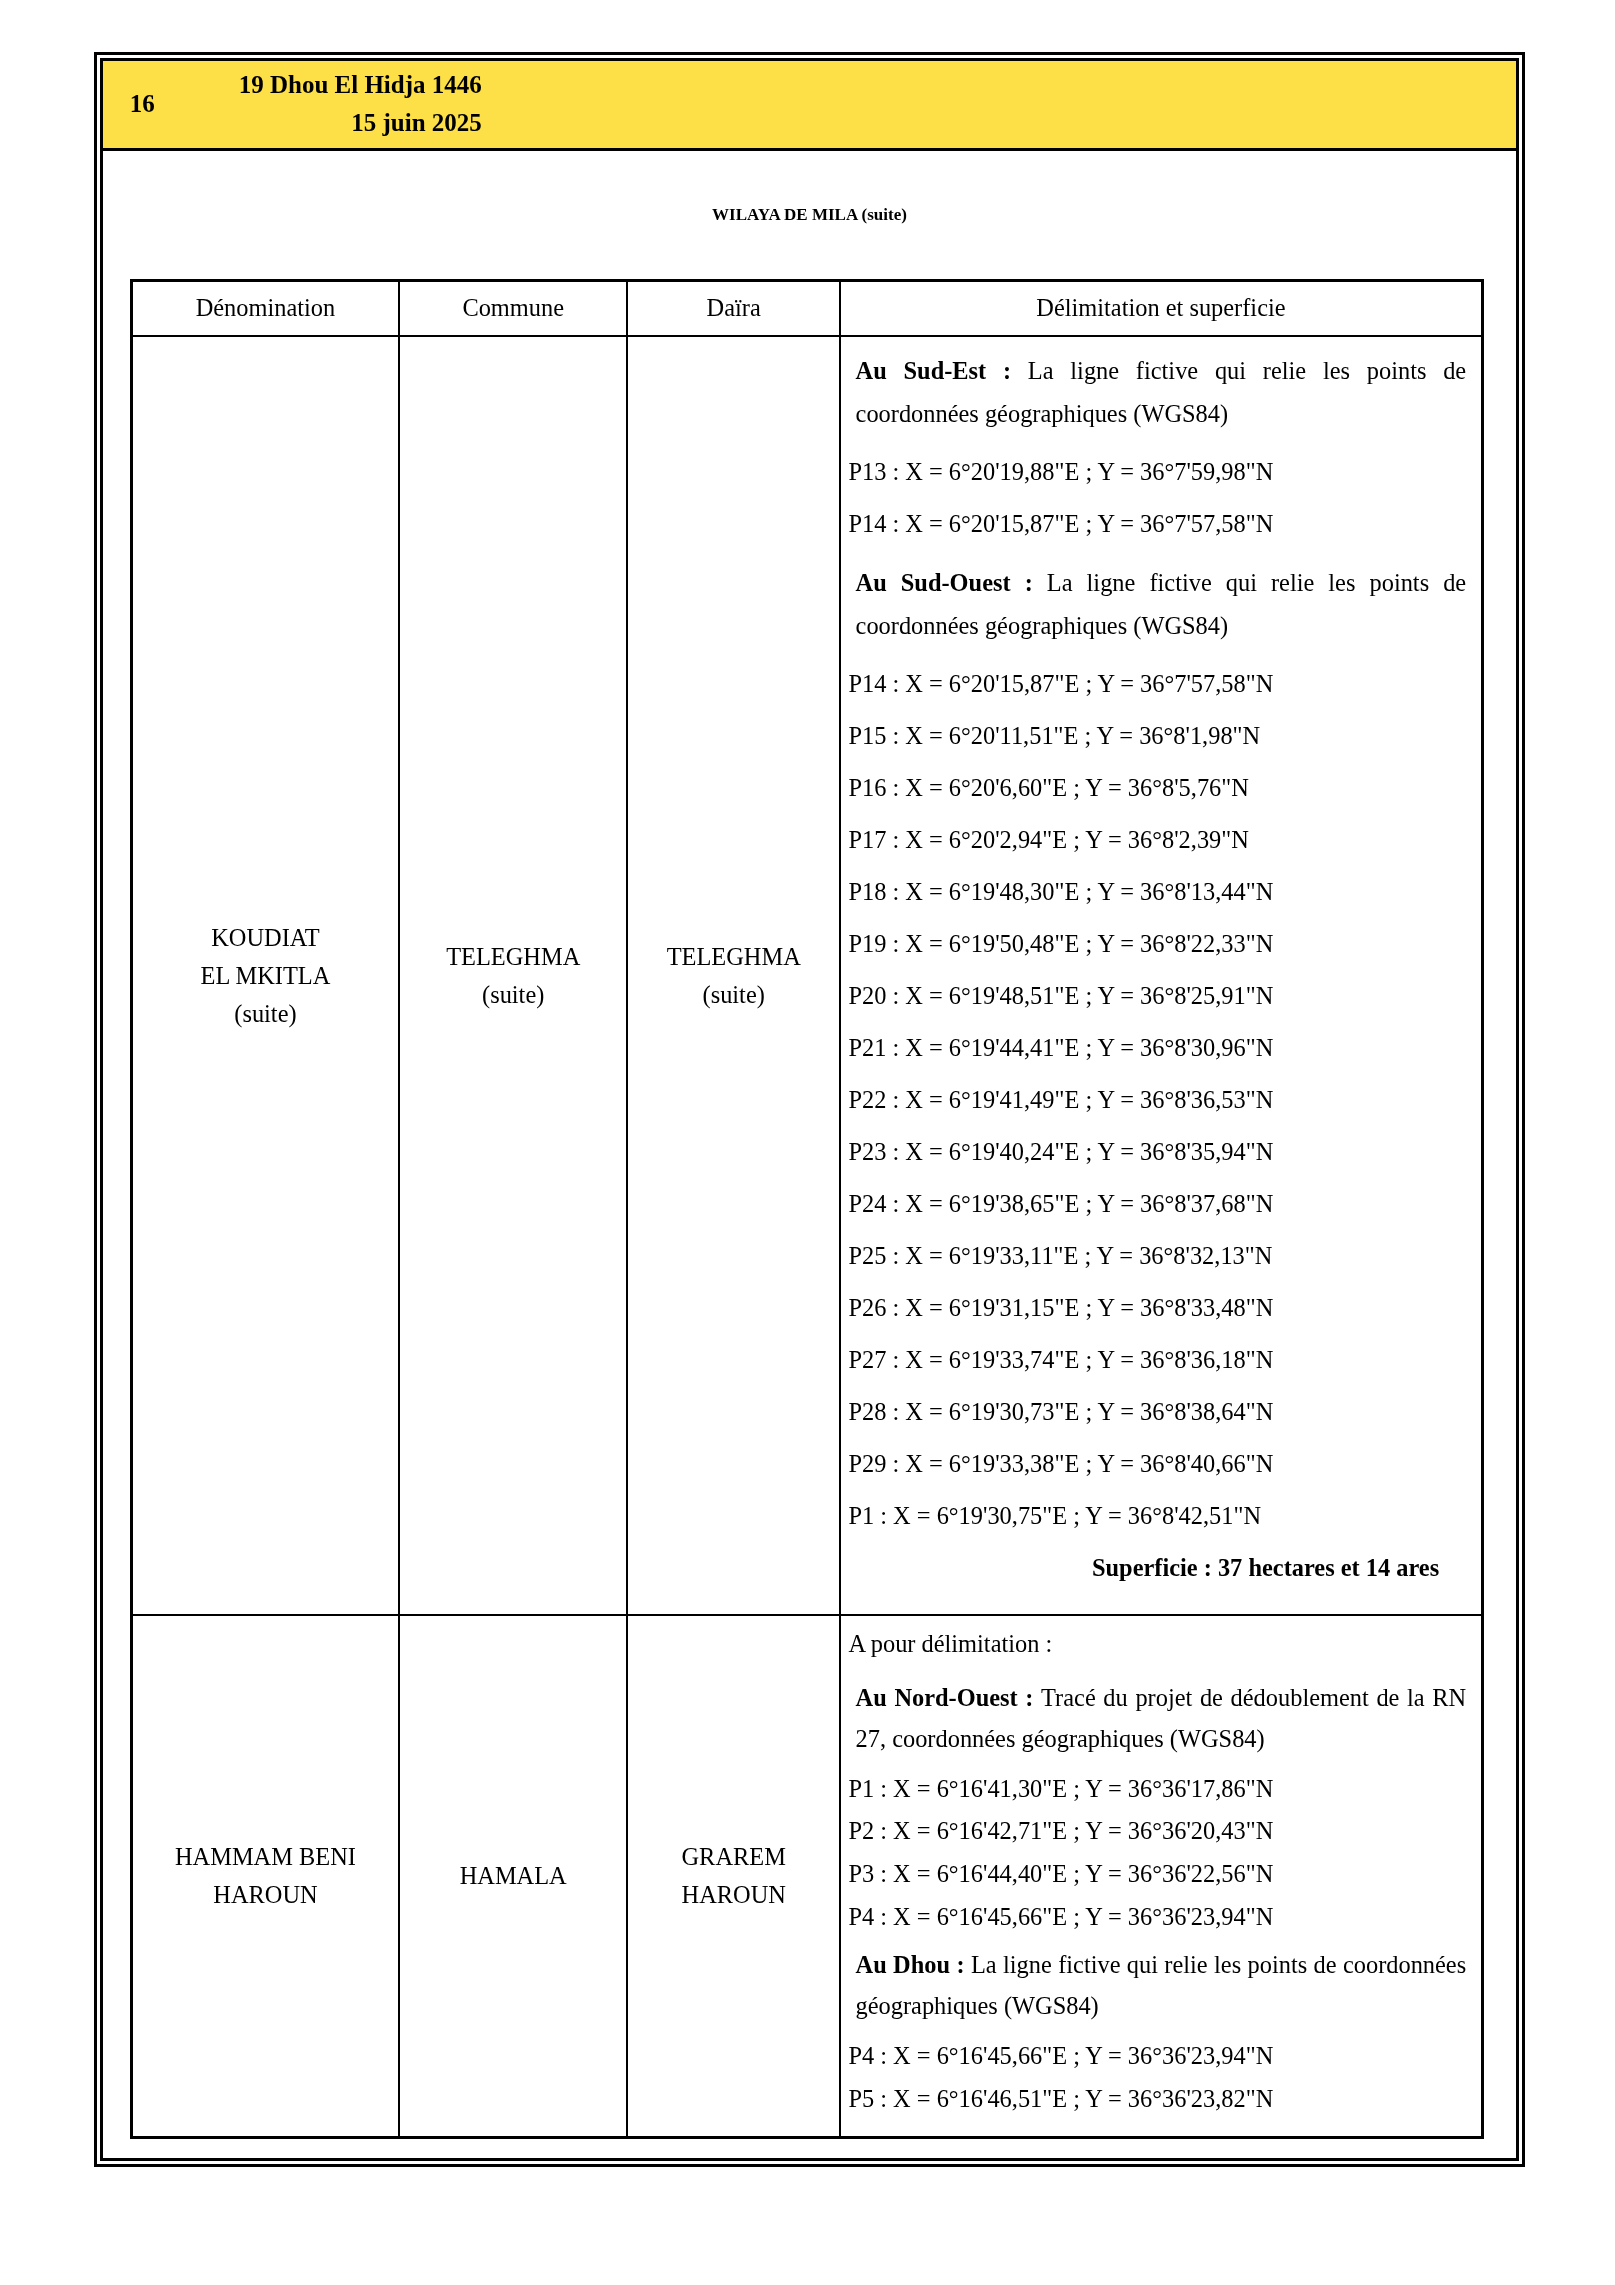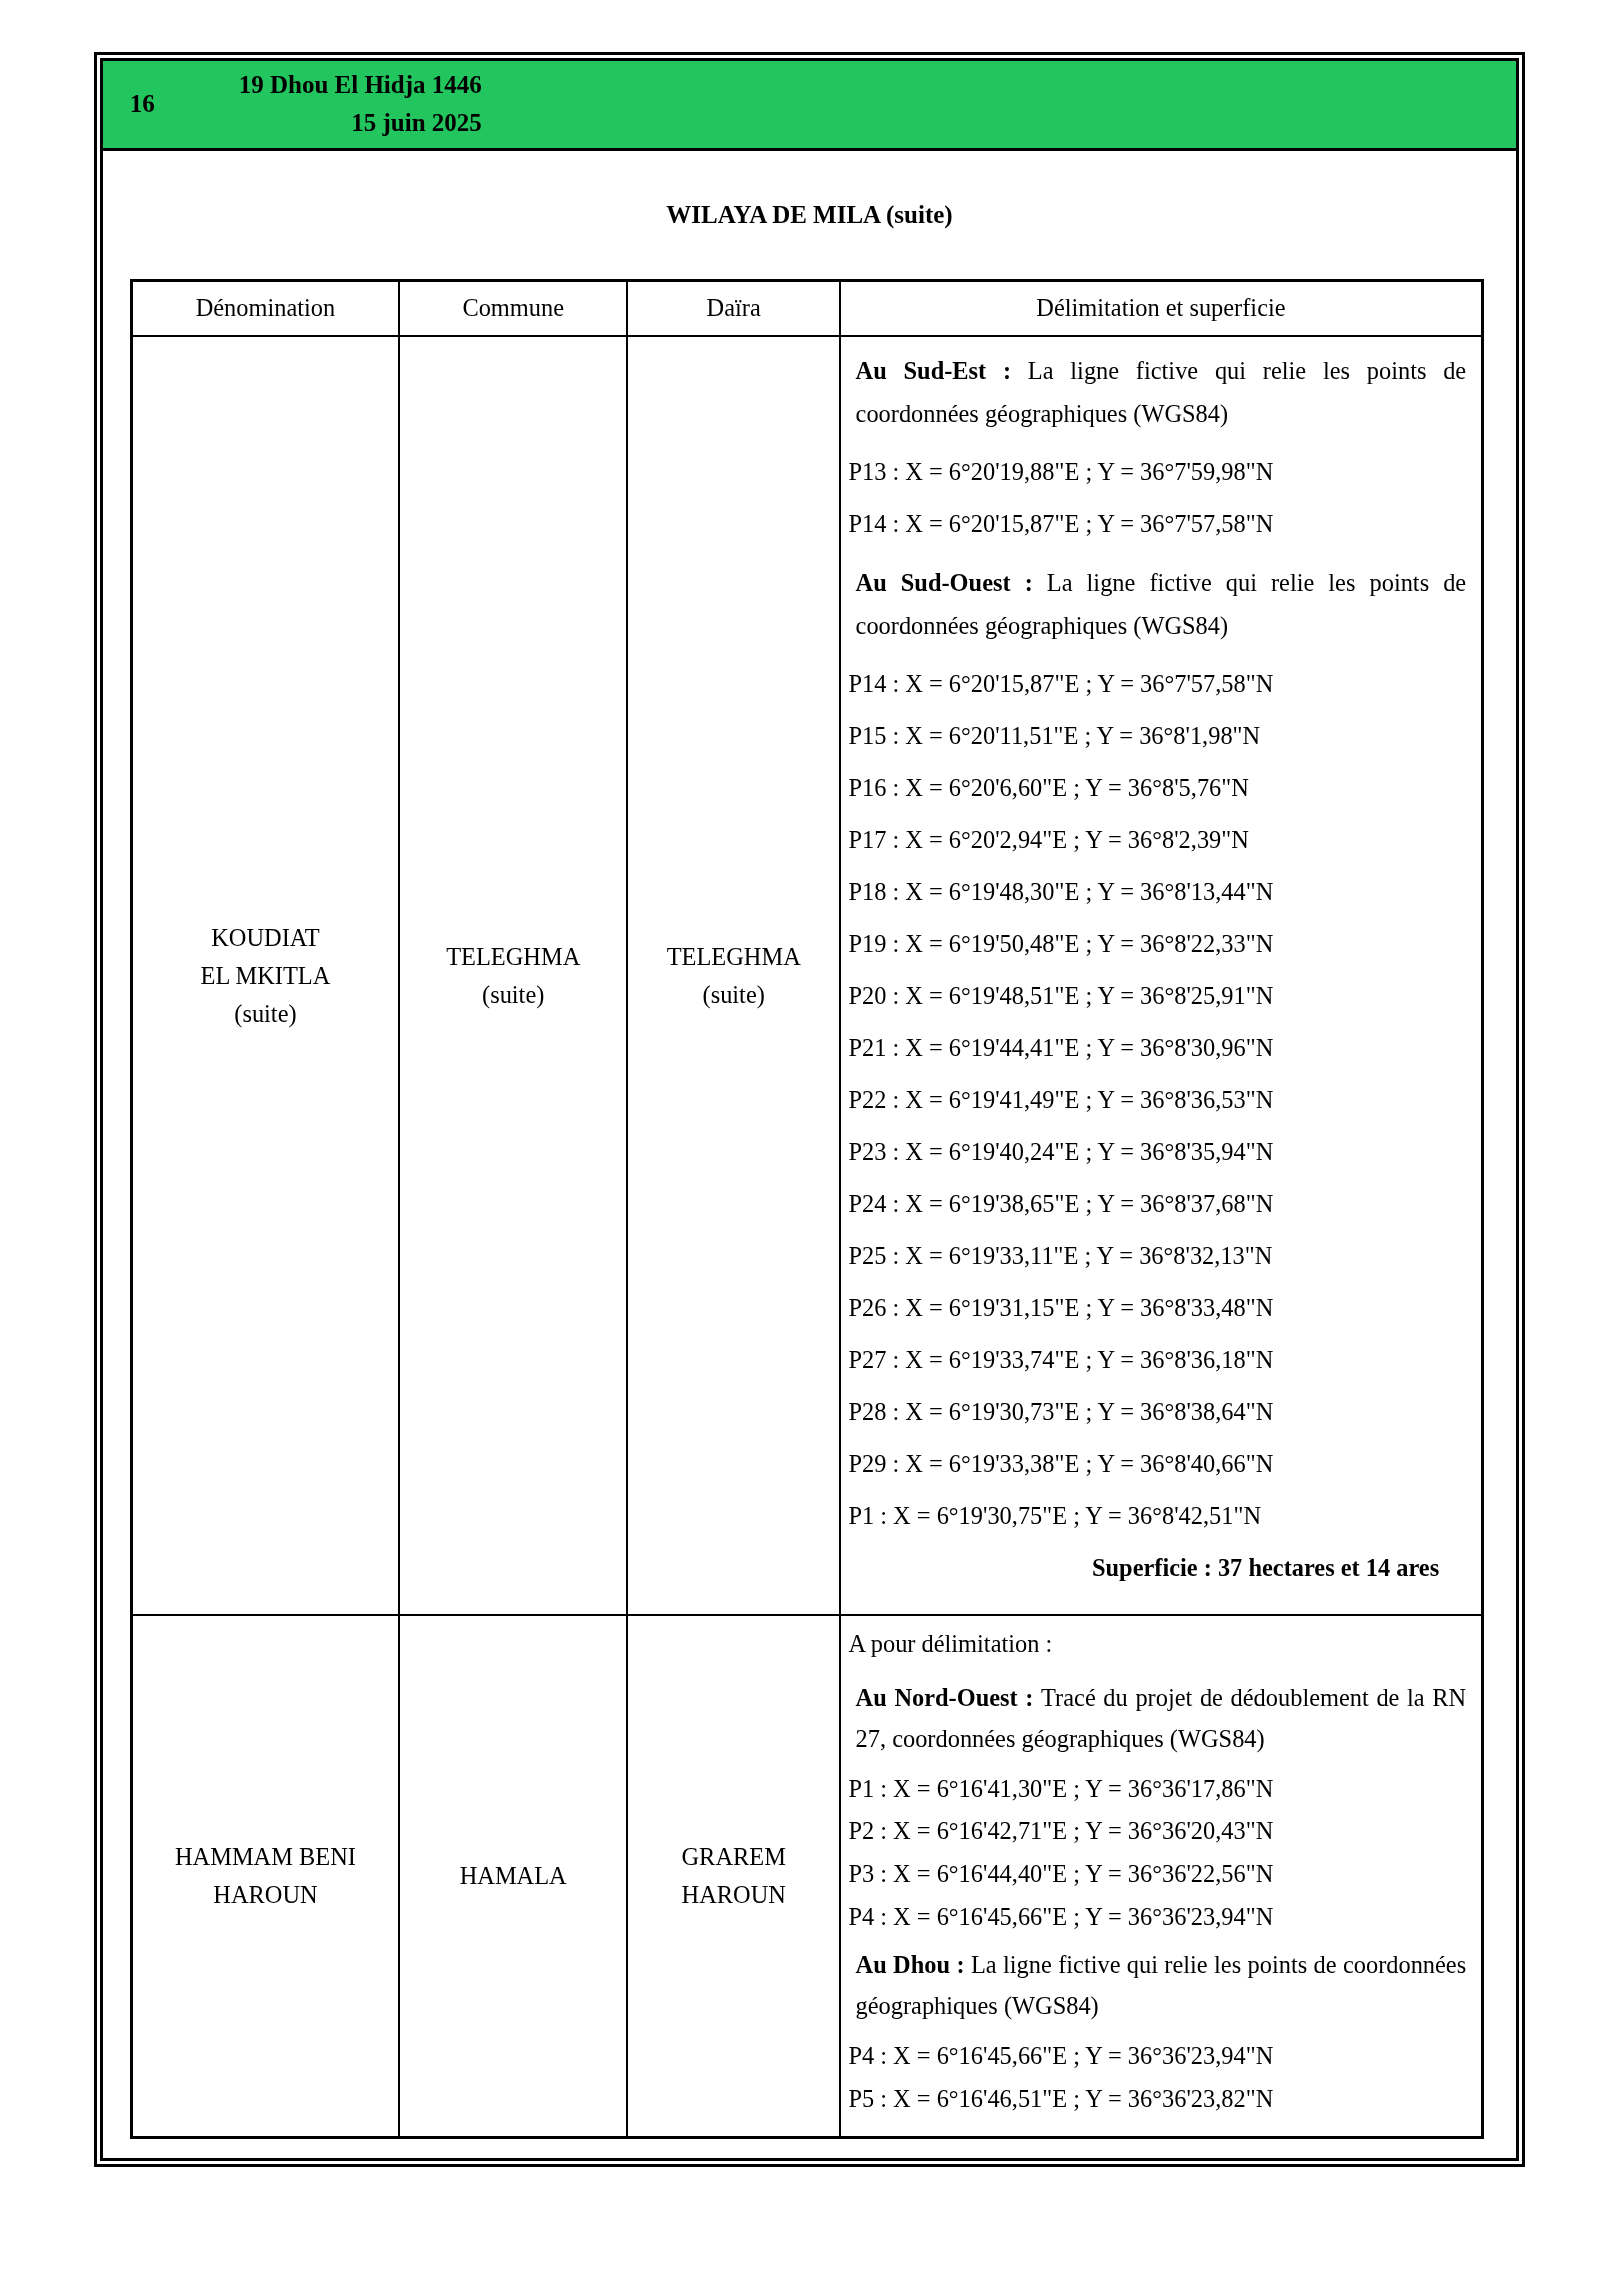--- a/index.html
+++ b/index.html
@@ -49,21 +49,21 @@
   .date-block {
     flex: 0 0 auto;
     text-align: right;
     font-size: 25px; font-weight: bold;
     line-height: 38px;
     white-space: nowrap;
   }
   .section-title {
     margin-top: 47px;
     text-align: center;
-    font-size: 25px; font-weight: bold;
+    font-size: 17px; font-weight: bold;
     line-height: 34px;
   }
   table.delim-table {
     border-collapse: collapse;
     table-layout: fixed;
     margin: 47px 0 16px 27px;
     width: 1351px;
     border: 3.6px solid #000;
   }
   .delim-table th, .delim-table td {
@@ -110,21 +110,21 @@
   }
   tr.row-1 .para  { margin-bottom: 14.5px; line-height: 41px; }
   tr.row-1 .coord { margin-bottom: 12.7px; }
 </style>
 </head>
 <body>
 
 <div class="page-frame">
   <div class="page-frame-inner">
 
-    <div class="header-band" style="background: #22c55e;">
+    <div class="header-band" style="background: #fde047;">
       <div class="page-number">16</div>
       <div class="date-block">
         <div>19 Dhou El Hidja 1446</div>
         <div>15 juin 2025</div>
       </div>
     </div>
 
     <div class="section-title">WILAYA DE MILA (suite)</div>
 
     <table class="delim-table">

